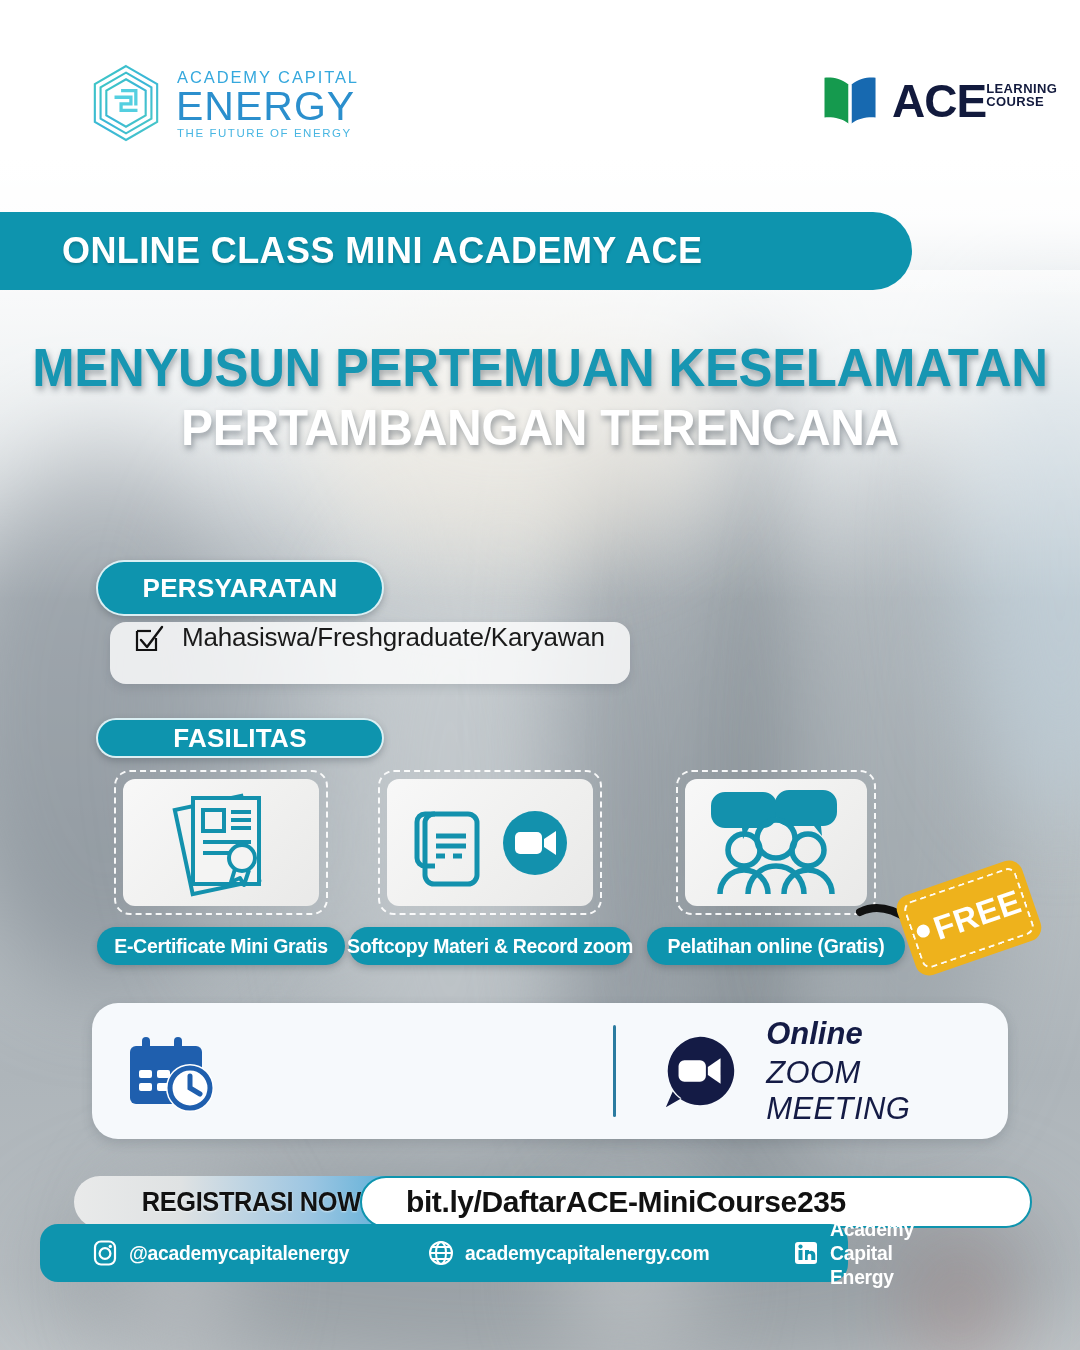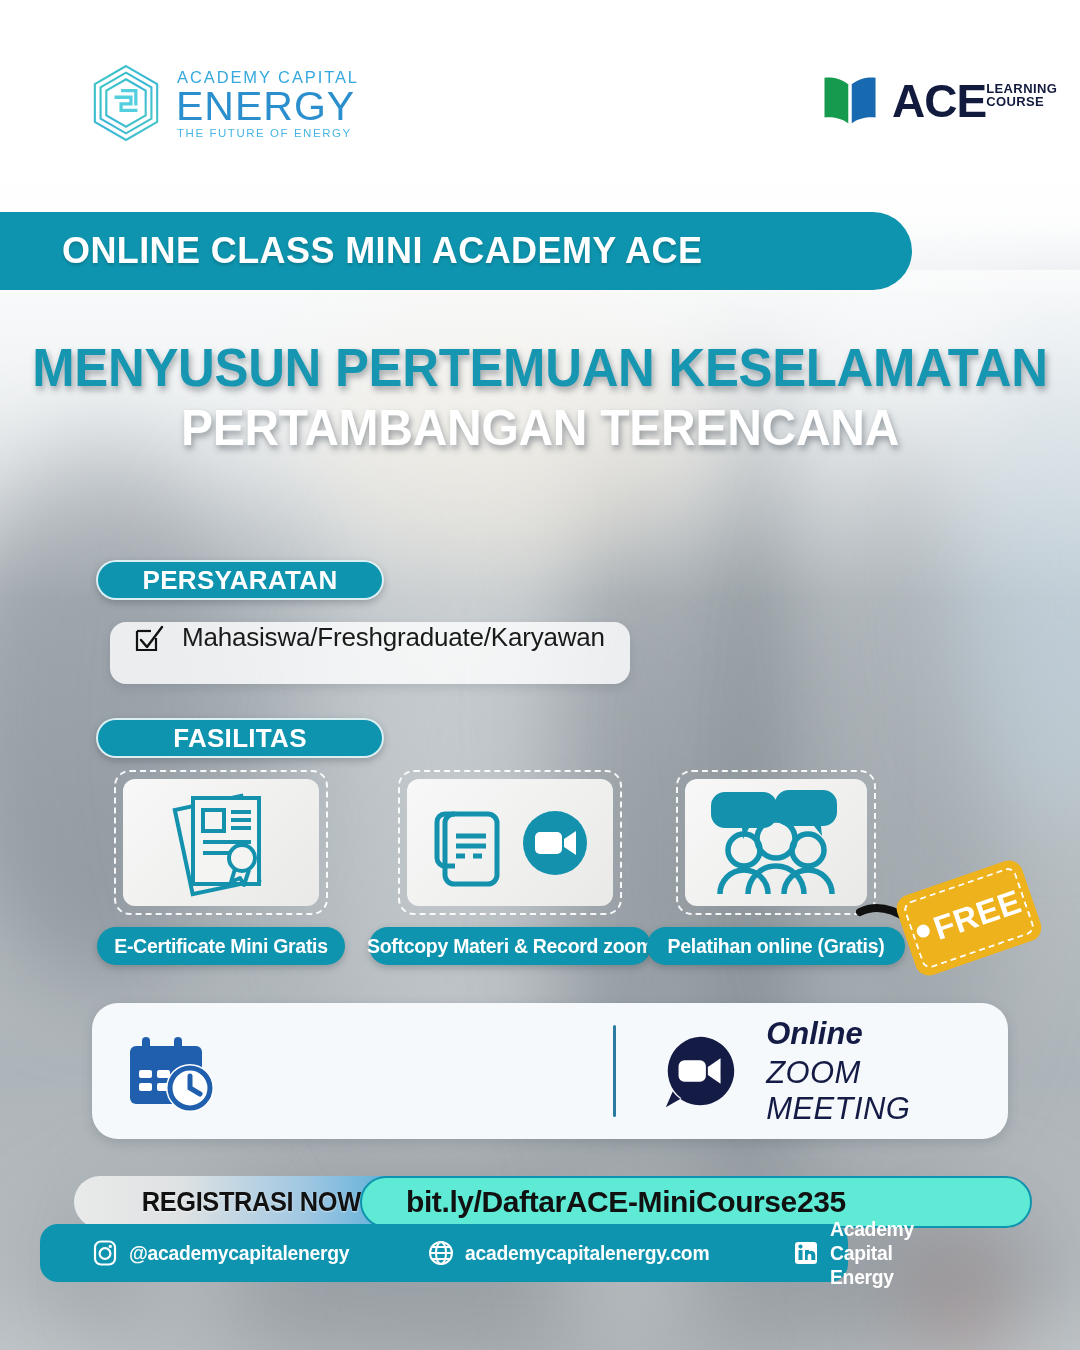--- a/index.html
+++ b/index.html
@@ -82,37 +82,37 @@
     text-shadow:2px 4px 7px rgba(70,80,90,.5);
   }
 
   
   .pill {
     display:inline-flex; align-items:center; justify-content:center;
     background:#0e94ae; color:#fff; font-weight:bold;
     border:2px solid rgba(255,255,255,.85); border-radius:30px;
     box-shadow:0 3px 7px rgba(40,50,60,.28);
   }
-  .pill-persyaratan { position:absolute; left:96px; top:560px; width:288px; height:40px; font-size:26px; letter-spacing:.3px; }
+  .pill-persyaratan { position:absolute; left:96px; top:560px; width:288px; height:56px; font-size:26px; letter-spacing:.3px; }
   .pill-fasilitas  { position:absolute; left:96px; top:718px; width:288px; height:40px; font-size:26px; letter-spacing:.3px; }
 
   
   .req-box {
     position:absolute; left:110px; top:622px; width:520px; height:62px;
     background:rgba(255,255,255,.80); border-radius:16px;
     display:flex; align-items:flex-start; gap:16px; padding-left:22px;
     box-shadow:0 4px 10px rgba(60,70,80,.15);
   }
   .req-text { font-size:26px; color:#1a1a1a; letter-spacing:-.2px; }
 
   
   .fac-row { position:absolute; left:0; top:770px; width:1080px; height:215px; }
   .fac { position:absolute; width:214px; }
   .fac-f1 { left:114px; }
-  .fac-f2 { left:398px; width:224px; }
+  .fac-f2 { left:378px; width:224px; }
   .fac-f3 { left:676px; width:200px; }
 
   .fac-frame {
     height:145px; border:2px dashed rgba(255,255,255,.92); border-radius:16px;
     padding:7px;
   }
   .fac-inner {
     width:100%; height:100%; border-radius:12px;
     background:linear-gradient(135deg,#f8f8f8 0%,#f0f0ef 55%,#e9e9e8 100%);
     display:flex; align-items:center; justify-content:center; gap:6px;
@@ -172,21 +172,21 @@
     background:linear-gradient(90deg,#e9eaea 0%,#dfe2e3 28%,#9dc6e2 62%,#2f9fd0 100%);
     border-radius:26px 0 0 26px;
     display:flex; align-items:center; justify-content:center;
   }
   .reg-left-txt {
     font-size:27px; font-weight:bold; color:#111; letter-spacing:-.4px;
     transform:scaleX(.94); text-shadow:0 1px 2px rgba(255,255,255,.6); padding-right:18px;
   }
   .reg-right {
     position:absolute; left:286px; top:0; width:672px; height:52px;
-    background:#5eead4; border:2.5px solid #0e94ae; border-radius:26px;
+    background:#ffffff; border:2.5px solid #0e94ae; border-radius:26px;
     display:flex; align-items:center; padding-left:44px;
   }
   .reg-url { font-size:30px; font-weight:bold; color:#111; letter-spacing:-.4px; }
 
   
   .footer {
     position:absolute; left:40px; top:1224px; width:808px; height:58px;
     background:#0e94ae; border-radius:18px;
     display:flex; align-items:center;
   }

